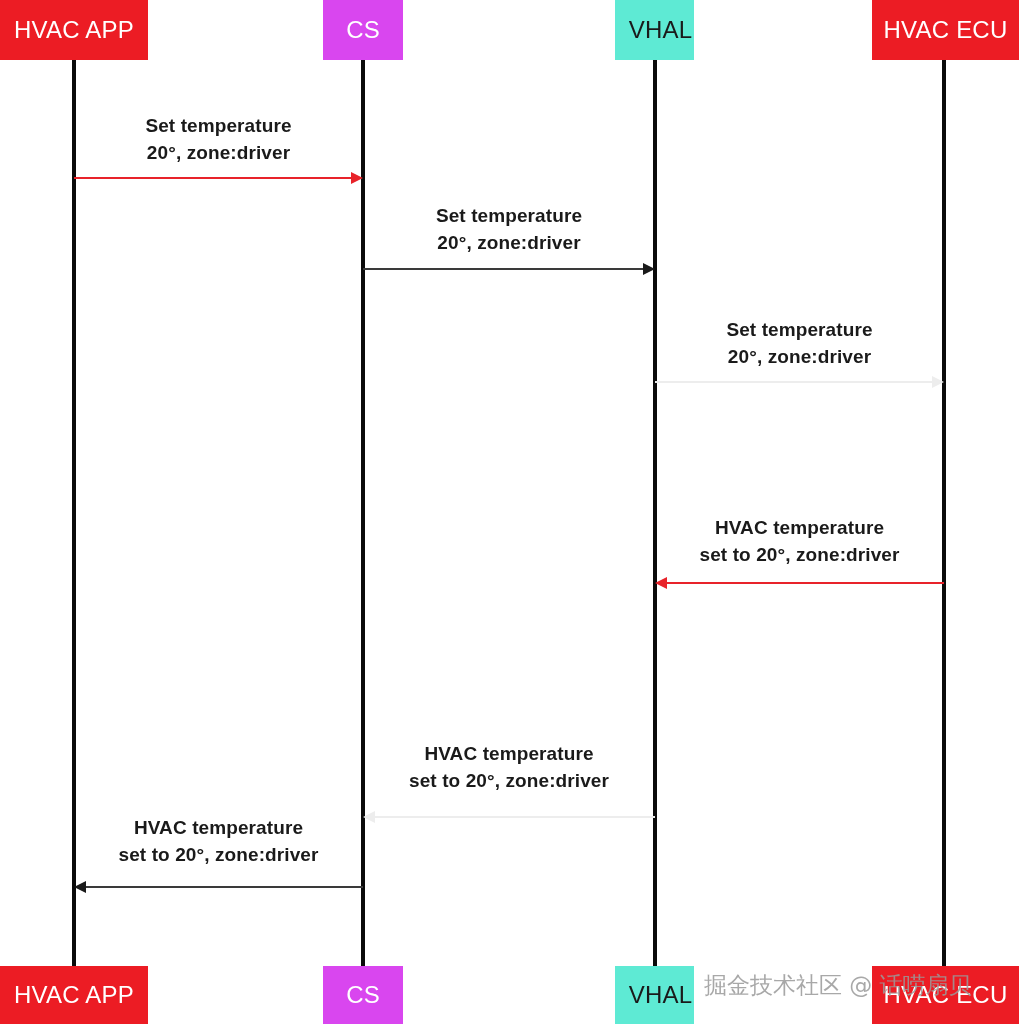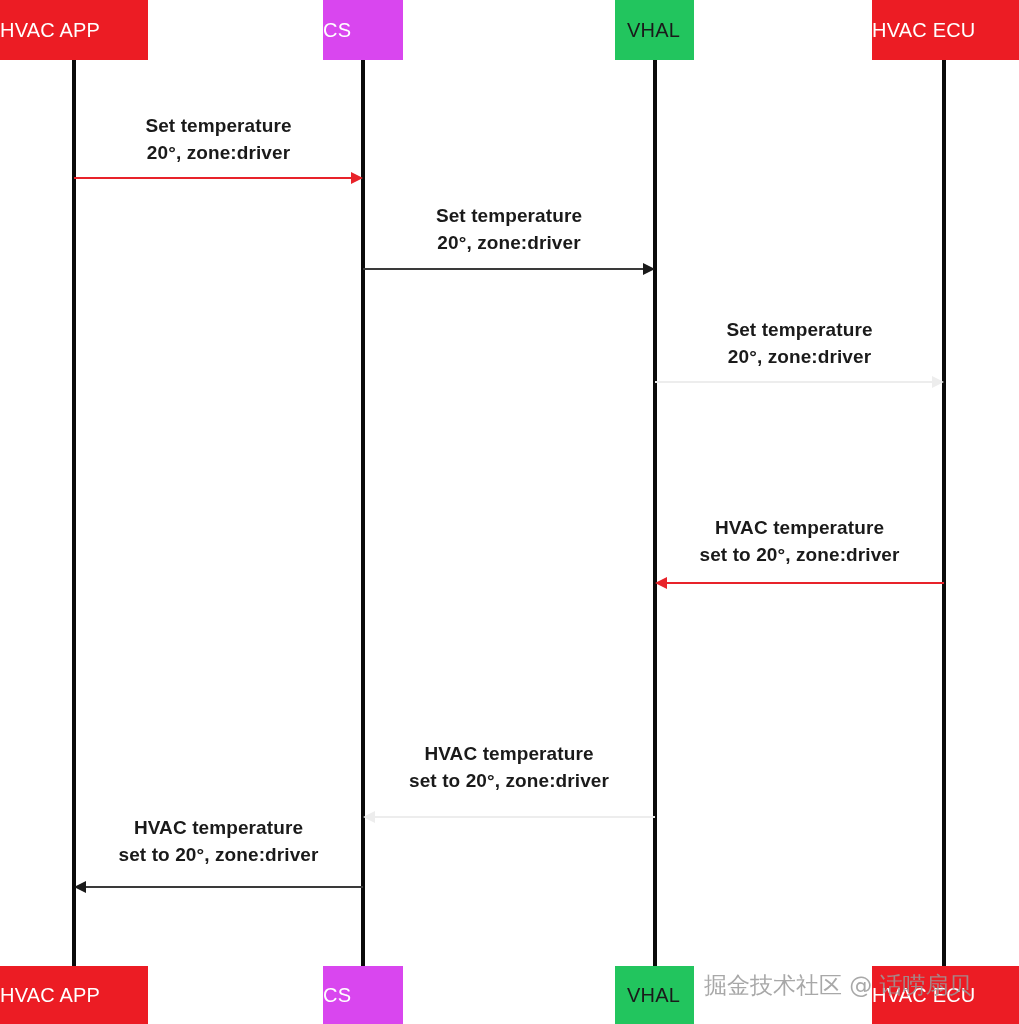--- a/index.html
+++ b/index.html
@@ -18,28 +18,29 @@
     height: 1024px;
     background: #ffffff;
     overflow: hidden;
   }
 
   
   .actor-box {
     position: absolute;
     display: flex;
     align-items: center;
+    justify-content: center;
     box-sizing: border-box;
-    font-size: 20px;
+    font-size: 24px;
     letter-spacing: 0.2px;
     white-space: nowrap;
   }
   .actor-box.red   { background: #EC1C24; color: #ffffff; }
   .actor-box.black { background: #d946ef; color: #ffffff; }
-  .actor-box.gray  { background: #22c55e; color: #1A1A1A; padding-left: 12px; }
+  .actor-box.gray  { background: #5eead4; color: #1A1A1A; padding-left: 12px; }
 
   
   .lifeline {
     position: absolute;
     width: 4px;
     background: #0A0A0A;
   }
 
   
   .message {

